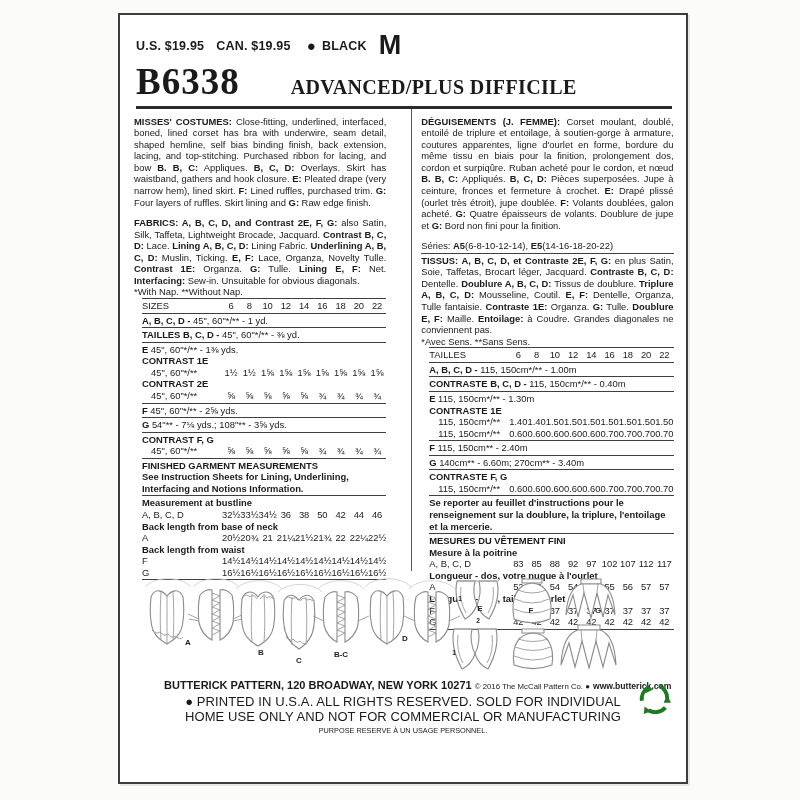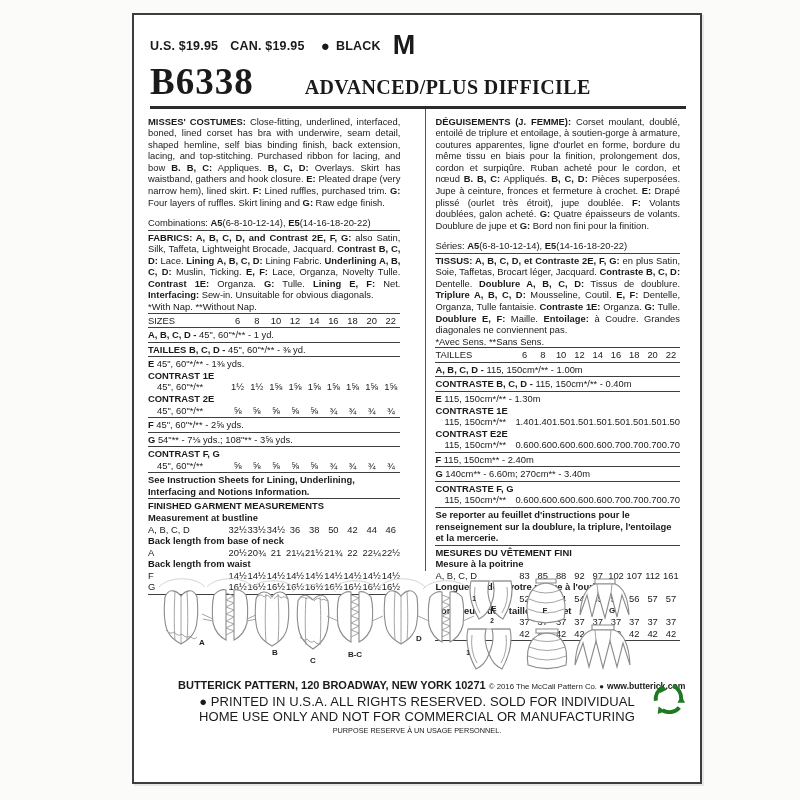--- a/index.html
+++ b/index.html
@@ -3,21 +3,21 @@
 <meta charset="utf-8">
 <style>
   html,body{margin:0;padding:0;}
   body{
     width:800px;height:800px;position:relative;
     background:#fbfbfa;color:#1a1a1a;
     font-family:"Liberation Sans",sans-serif;
     overflow:hidden;
   }
   .card{
-    position:absolute;left:132px;top:13px;width:570px;height:771px;
+    position:absolute;left:118px;top:13px;width:570px;height:771px;
     background:#fff;border:2.5px solid #3d3d3d;box-sizing:border-box;
     box-shadow:2px 2px 0 rgba(0,0,0,.08);
   }
   
   .header{padding:20px 14px 0 16px;}
   .price-row{display:flex;align-items:center;font-weight:bold;font-size:12.5px;letter-spacing:.2px;}
   .price-can{margin-left:12px;}
   .dot{font-size:15px;line-height:1;margin-left:16px;}
   .black-label{margin-left:6px;}
   .m-logo{font-size:27px;font-weight:bold;margin-left:12px;line-height:.8;letter-spacing:-1px;}
@@ -28,21 +28,21 @@
   
   .cols{display:flex;height:462px;gap:17px;}
   .col{width:50%;box-sizing:border-box;padding:7px 8px 0 14px;font-size:9.4px;line-height:1.23;text-align:justify;}
   .col.right{border-left:1.5px solid #555;padding-left:9px;padding-right:20px;}
   .para{margin:0 0 9px;}
   .para2{margin:0;}
   b{font-weight:bold;}
   .rule{border-bottom:1px solid #3f3f3f;padding-bottom:1px;margin-bottom:1px;}
   .top{border-top:1px solid #3f3f3f;padding-top:1px;}
   
-  .trow{display:flex;align-items:center;text-align:left;}
+  .trow{display:flex;align-items:center;text-align:left;margin-left:8px;}
   .trow.blk{display:block;}
   .trow.lblrow{display:block;font-weight:bold;}
   .pfx{flex:0 0 80px;white-space:nowrap;}
   .pfx.ind{padding-left:9px;box-sizing:border-box;}
   .cell{flex:1;text-align:center;white-space:nowrap;}
   
   .illos{height:102px;padding:2px 4px 0 8px;}
   .illos svg{display:block;}
   .sk{stroke:#8b8b8b;stroke-width:1.1;fill:#fff;}
   .sk2{stroke:#9a9a9a;stroke-width:.9;fill:none;}
@@ -75,21 +75,20 @@
     <div class="title-row">
       <span class="pattern-number">B6338</span>
       <span class="difficulty">ADVANCED/PLUS DIFFICILE</span>
     </div>
     <div class="header-rule"></div>
   </div>
 
   <div class="cols">
     <div class="col">
       <p class="para"><b>MISSES' COSTUMES: </b><span>Close-fitting, underlined, interfaced, boned, lined corset has bra with underwire, seam detail, shaped hemline, self bias binding finish, back extension, lacing, and top-stitching. Purchased ribbon for lacing, and bow </span><b>B. B, C:</b><span> Appliques. </span><b>B, C, D:</b><span> Overlays. Skirt has waistband, gathers and hook closure. </span><b>E:</b><span> Pleated drape (very narrow hem), lined skirt. </span><b>F:</b><span> Lined ruffles, purchased trim. </span><b>G:</b><span> Four layers of ruffles. Skirt lining and </span><b>G:</b><span> Raw edge finish.</span></p>
-      <div class="rule"><span>Combinations: </span><b>A5</b><span>(6-8-10-12-14), </span><b>E5</b><span>(14-16-18-20-22)</span></div>
       <p class="para2"><b>FABRICS: A, B, C, D, and Contrast 2E, F, G:</b><span> also Satin, Silk, Taffeta, Lightweight Brocade, Jacquard. </span><b>Contrast B, C, D:</b><span> Lace. </span><b>Lining A, B, C, D:</b><span> Lining Fabric. </span><b>Underlining A, B, C, D:</b><span> Muslin, Ticking. </span><b>E, F:</b><span> Lace, Organza, Novelty Tulle. </span><b>Contrast 1E:</b><span> Organza. </span><b>G:</b><span> Tulle. </span><b>Lining E, F:</b><span> Net. </span><b>Interfacing:</b><span> Sew-in. Unsuitable for obvious diagonals.</span></p>
       <div>*With Nap. **Without Nap.</div>
       <div>
           <div class="trow rule top">
             <span class="pfx">SIZES</span>
             <span class="cell">6</span>
             <span class="cell">8</span>
             <span class="cell">10</span>
             <span class="cell">12</span>
             <span class="cell">14</span>
@@ -135,22 +134,22 @@
             <span class="cell">⅝</span>
             <span class="cell">⅝</span>
             <span class="cell">⅝</span>
             <span class="cell">⅝</span>
             <span class="cell">⅝</span>
             <span class="cell">¾</span>
             <span class="cell">¾</span>
             <span class="cell">¾</span>
             <span class="cell">¾</span>
           </div>
+          <div class="trow lblrow">FINISHED GARMENT MEASUREMENTS</div>
           <div class="trow rule blk"><b>See Instruction Sheets for Lining, Underlining, Interfacing and Notions Information.</b></div>
-          <div class="trow lblrow">FINISHED GARMENT MEASUREMENTS</div>
           <div class="trow lblrow">Measurement at bustline</div>
           <div class="trow">
             <span class="pfx">A, B, C, D</span>
             <span class="cell">32½</span>
             <span class="cell">33½</span>
             <span class="cell">34½</span>
             <span class="cell">36</span>
             <span class="cell">38</span>
             <span class="cell">50</span>
             <span class="cell">42</span>
@@ -224,21 +223,20 @@
             <span class="cell">1.40</span>
             <span class="cell">1.40</span>
             <span class="cell">1.50</span>
             <span class="cell">1.50</span>
             <span class="cell">1.50</span>
             <span class="cell">1.50</span>
             <span class="cell">1.50</span>
             <span class="cell">1.50</span>
             <span class="cell">1.50</span>
           </div>
-          <div class="trow lblrow">CONTRAST E2E</div>
           <div class="trow rule">
             <span class="pfx ind">115, 150cm*/**</span>
             <span class="cell">0.60</span>
             <span class="cell">0.60</span>
             <span class="cell">0.60</span>
             <span class="cell">0.60</span>
             <span class="cell">0.60</span>
             <span class="cell">0.70</span>
             <span class="cell">0.70</span>
             <span class="cell">0.70</span>
@@ -265,21 +263,21 @@
           <div class="trow">
             <span class="pfx">A, B, C, D</span>
             <span class="cell">83</span>
             <span class="cell">85</span>
             <span class="cell">88</span>
             <span class="cell">92</span>
             <span class="cell">97</span>
             <span class="cell">102</span>
             <span class="cell">107</span>
             <span class="cell">112</span>
-            <span class="cell">161</span>
+            <span class="cell">117</span>
           </div>
           <div class="trow lblrow">Longueur - dos, votre nuque à l'ourlet</div>
           <div class="trow">
             <span class="pfx">A</span>
             <span class="cell">52</span>
             <span class="cell">53</span>
             <span class="cell">54</span>
             <span class="cell">54</span>
             <span class="cell">55</span>
             <span class="cell">55</span>

